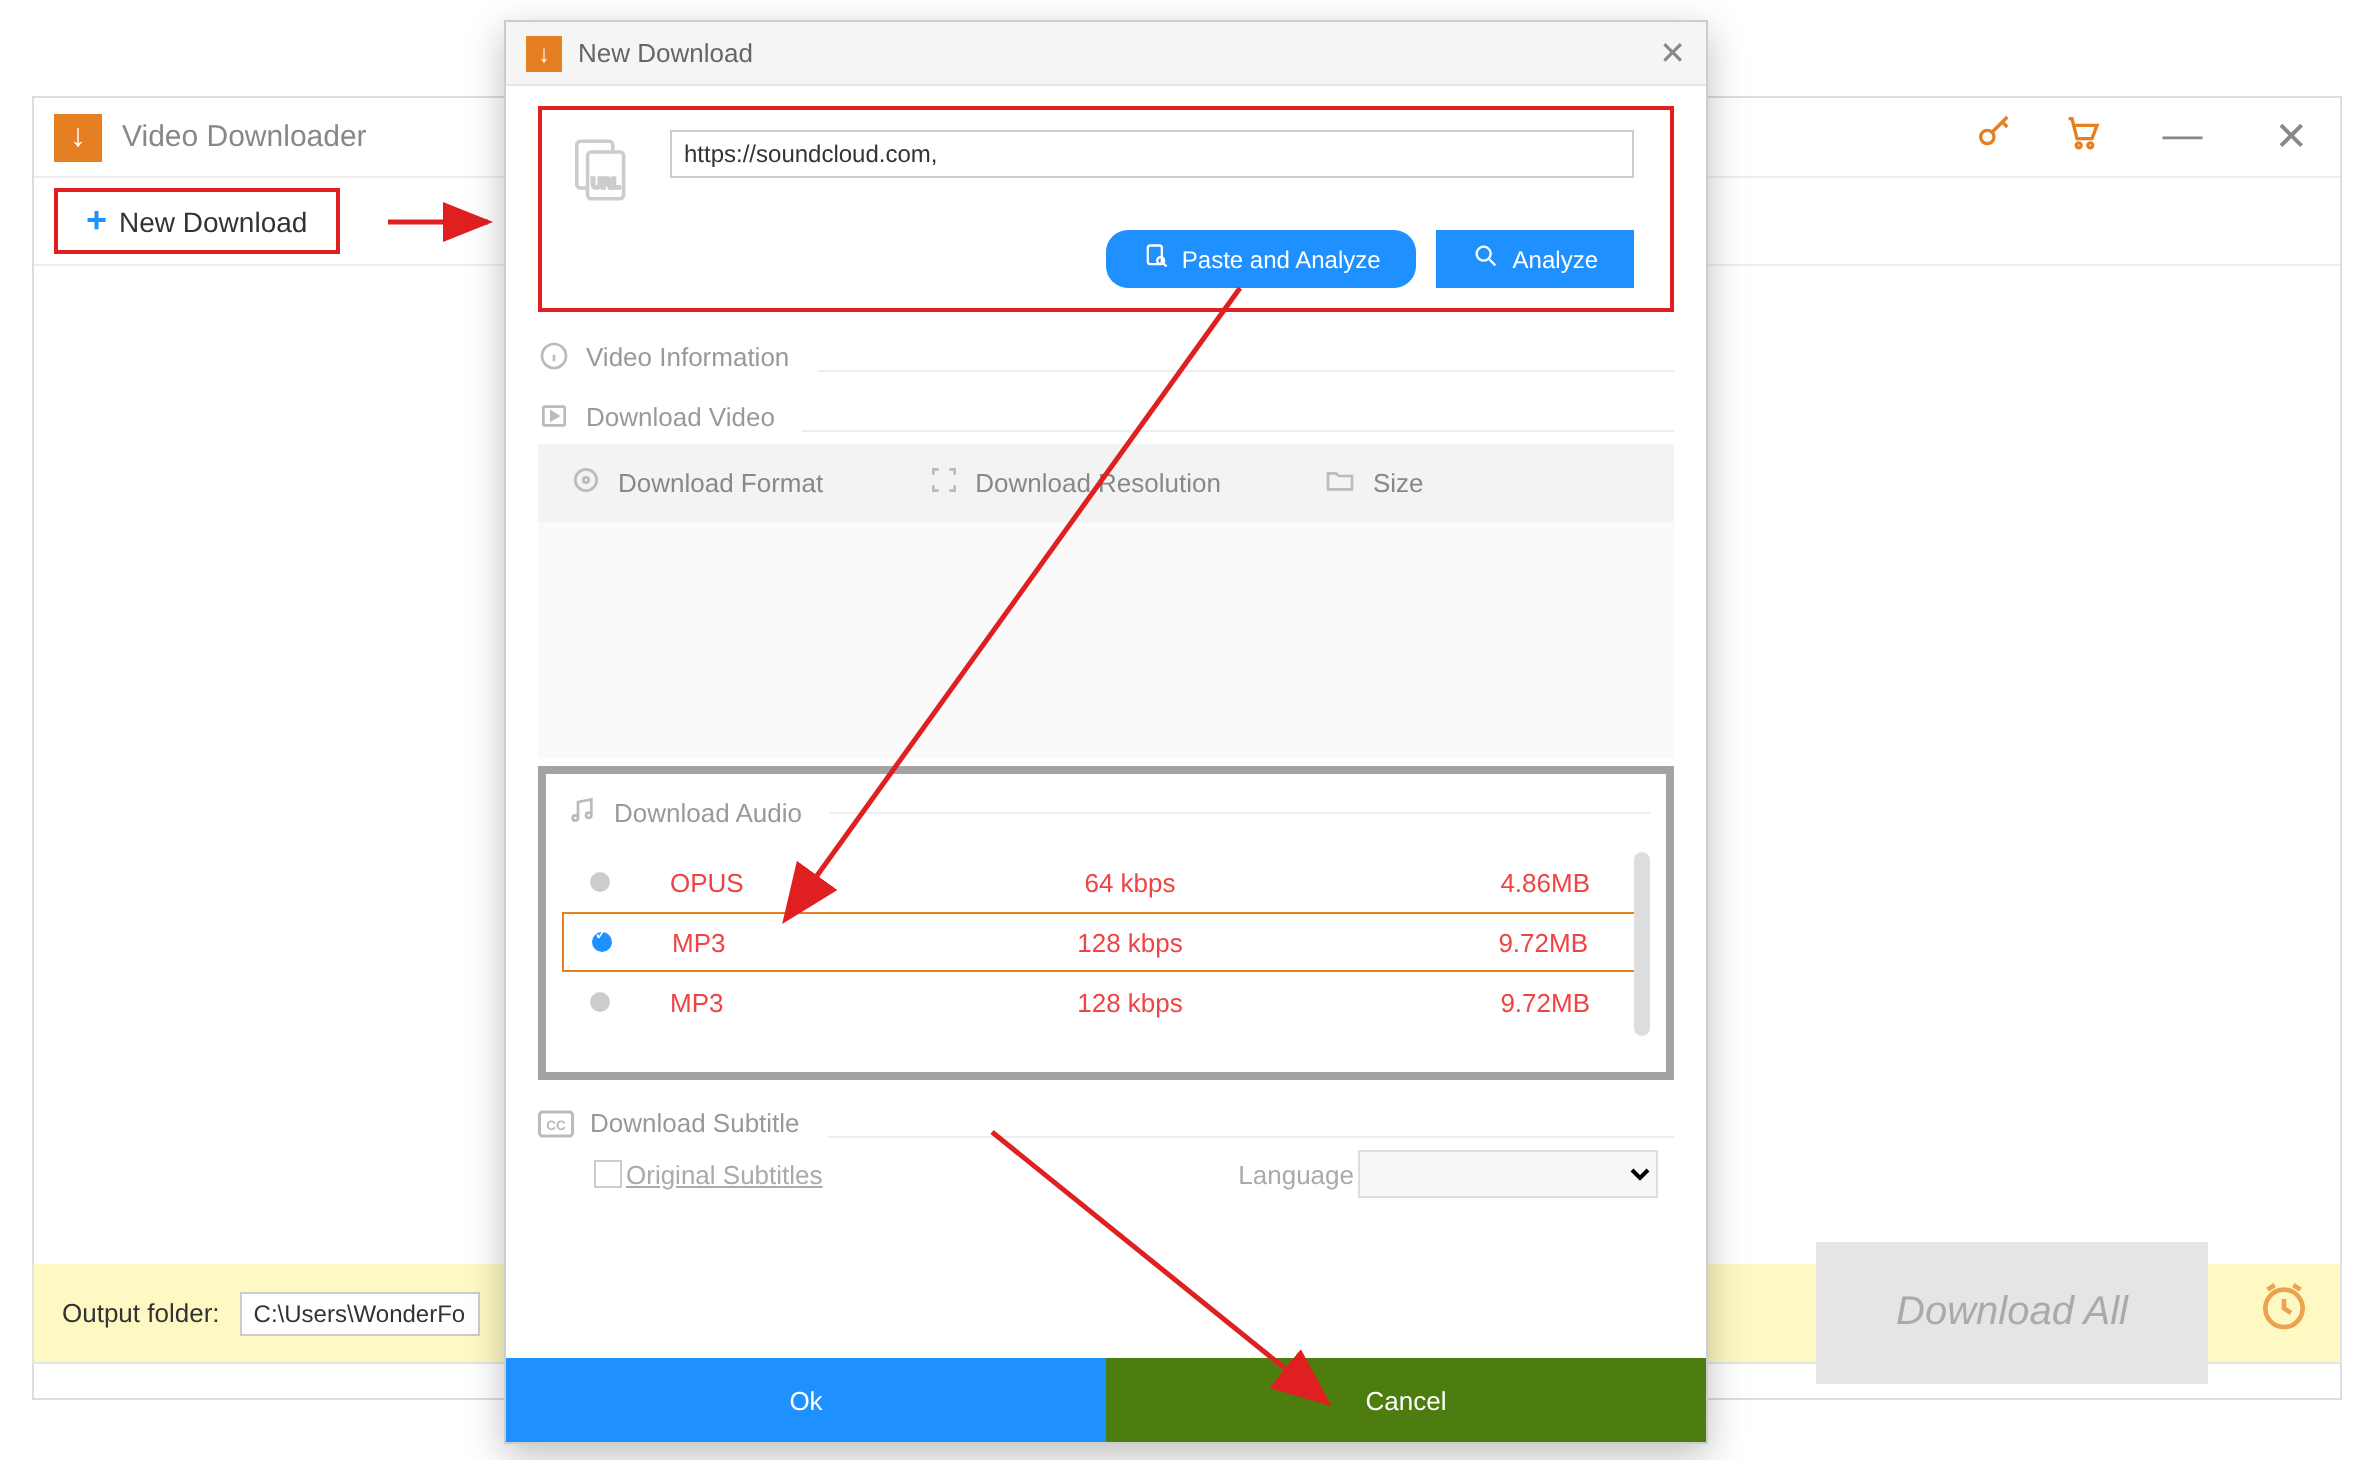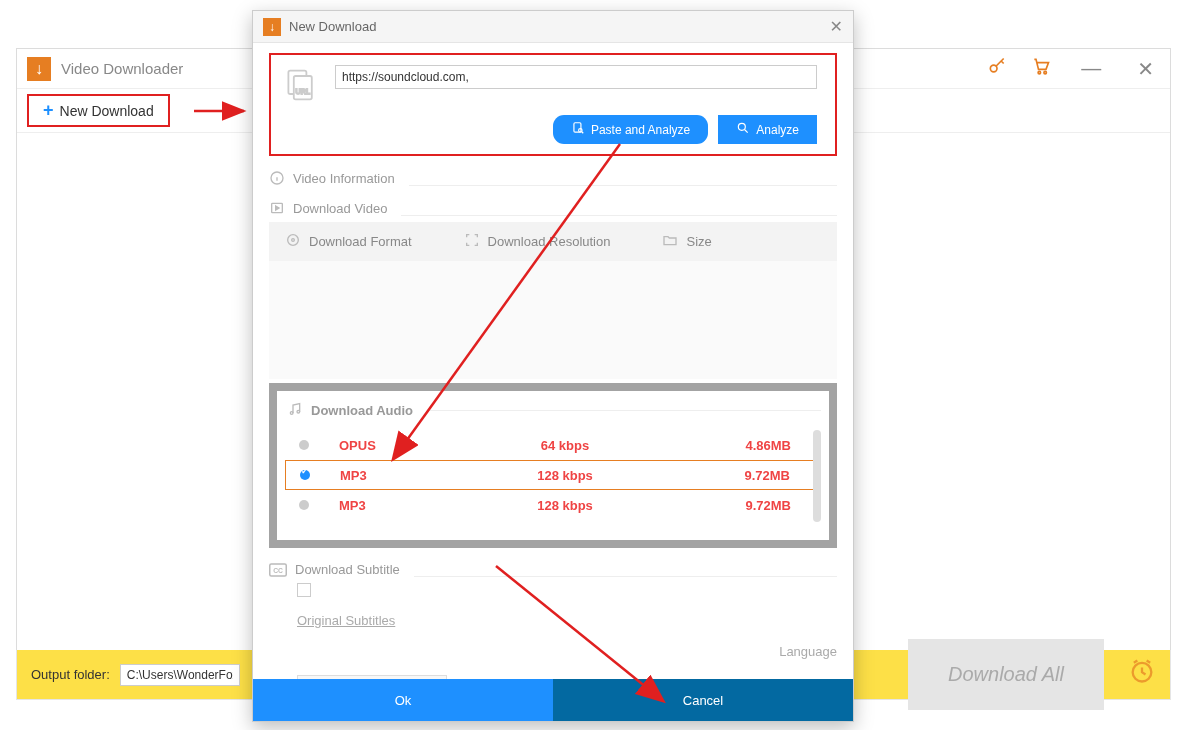--- a/index.html
+++ b/index.html
@@ -11,21 +11,21 @@
 .main-logo { width: 24px; height: 24px; background: #e67e22; display: flex; align-items: center; justify-content: center; color: #fff; font-size: 16px; }
 .main-title { margin-left: 10px; font-size: 15px; color: #888; }
 .main-titlebar .right-controls { margin-left: auto; display: flex; align-items: center; gap: 24px; }
 .icon-key, .icon-cart { color: #e67e22; font-size: 18px; }
 .wmin, .wclose { font-size: 20px; color: #888; cursor: pointer; padding: 0 6px; }
 
 .main-toolbar { height: 44px; background: #fff; display: flex; align-items: center; padding: 0 10px; border-bottom: 1px solid #eee; }
 .new-download-btn { border: 2px solid #e02020; padding: 4px 14px; display: flex; align-items: center; gap: 6px; font-size: 14px; color: #333; cursor: pointer; }
 .plus { color: #1e90ff; font-weight: bold; font-size: 18px; }
 
-.bottom-bar { position: absolute; left: 16px; right: 16px; bottom: 30px; height: 50px; background: #fde047; border: 1px solid #e5e5e5; border-top: none; display: flex; align-items: center; padding: 0 14px; gap: 10px; }
+.bottom-bar { position: absolute; left: 16px; right: 16px; bottom: 48px; height: 50px; background: #fef9c3; border: 1px solid #e5e5e5; border-top: none; display: flex; align-items: center; padding: 0 14px; gap: 10px; }
 .out-label { font-size: 13px; color: #333; }
 .out-input { font-size: 12px; border: 1px solid #ccc; padding: 3px 6px; width: 120px; color: #333; }
 .download-all-btn { margin-left: auto; background: #e5e5e5; color: #aaa; padding: 24px 40px; font-size: 20px; border: none; font-style: italic; }
 .clock-icon { margin-left: 14px; color: #e67e22; opacity: .7; font-size: 26px; }
 .annotation-arrow { position: absolute; pointer-events: none; }
 
 
 .dialog { position: absolute; left: 252px; top: 10px; width: 602px; height: 712px; background: #fff; border: 1px solid #ccc; box-shadow: 0 6px 18px rgba(0,0,0,.25); display: flex; flex-direction: column; }
 .dlg-titlebar { height: 32px; display: flex; align-items: center; padding: 0 10px; background: #f5f5f5; border-bottom: 1px solid #e5e5e5; }
 .dlg-logo { width: 18px; height: 18px; background: #e67e22; color: #fff; display: flex; align-items: center; justify-content: center; font-size: 12px; }
@@ -54,43 +54,43 @@
 .thumb-inner { position: absolute; left: 10px; right: 10px; top: 0; bottom: 0; background: linear-gradient(135deg, #f7a64a 0%, #ee4e84 40%, #d73032 70%, #f39c2c 100%); filter: blur(1px); }
 .vinfo-meta { flex: 1; display: flex; flex-direction: column; gap: 10px; padding-top: 2px; }
 .meta-line { display: flex; align-items: center; gap: 8px; color: #777; font-size: 13px; }
 .meta-line .micon { color: #bbb; }
 
 .dv-bar { background: #f3f3f3; display: flex; align-items: center; padding: 10px 16px; gap: 52px; color: #888; font-size: 13px; margin-top: 4px; }
 .dv-bar .col { display: flex; align-items: center; gap: 8px; }
 .dv-empty { height: 118px; background: #fafafa; }
 
 
-.audio-box { border: 8px solid #a3a3a3; padding: 10px 8px 20px 8px; margin-top: 4px; font-weight: bold; }
+.audio-box { border: 4px solid #a3a3a3; padding: 10px 8px 20px 8px; margin-top: 4px; }
 .audio-head { display: flex; align-items: center; gap: 8px; font-size: 13px; color: #999; margin-bottom: 10px; padding-left: 2px; }
 .audio-head .hline { flex: 1; height: 1px; background: #eee; margin-left: 6px; }
 .audio-list { position: relative; }
 .audio-row { display: grid; grid-template-columns: 40px 120px 1fr 120px; align-items: center; height: 30px; font-size: 13px; color: #ef4444; padding-left: 14px; padding-right: 30px; cursor: pointer; }
 .audio-row .dot { width: 10px; height: 10px; border-radius: 50%; background: #ccc; }
 .audio-row.selected { border: 1px solid #e67e22; }
 .audio-row.selected .dot { background: #1e90ff; position: relative; }
 .audio-row.selected .dot::after { content: "✓"; position: absolute; left: 1px; top: -4px; color: #fff; font-size: 9px; }
 .audio-row .bitrate { text-align: center; }
 .audio-row .size { text-align: right; }
 .audio-scroll { position: absolute; right: 0; top: 0; width: 8px; height: 92px; background: #ddd; border-radius: 4px; }
 
 
-.sub-row { display: flex; gap: 16px; margin-top: 6px; padding-left: 28px; flex-direction: column; }
+.sub-row { display: flex; align-items: center; gap: 2px; margin-top: 6px; padding-left: 28px; }
 .sub-check { width: 14px; height: 14px; border: 1px solid #ccc; }
 .sub-label { font-size: 13px; color: #aaa; text-decoration: underline; }
 .lang-label { margin-left: auto; font-size: 13px; color: #aaa; }
 .lang-select { width: 150px; height: 24px; border: 1px solid #ddd; background: #f7f7f7; margin-right: 8px; }
 
 .dlg-footer { height: 42px; display: flex; }
 .ok-btn { flex: 1; background: #1e90ff; color: #fff; border: none; font-size: 13px; cursor: pointer; }
-.cancel-btn { flex: 1; background: #0369a1; color: #fff; border: none; font-size: 13px; cursor: pointer; }
+.cancel-btn { flex: 1; background: #4d7c0f; color: #fff; border: none; font-size: 13px; cursor: pointer; }
 
 </style>
 </head>
 <body>
 
 <div class="main-window">
   <div class="main-titlebar">
     <div class="main-logo">↓</div>
     <div class="main-title">Video Downloader</div>
     <div class="right-controls">

